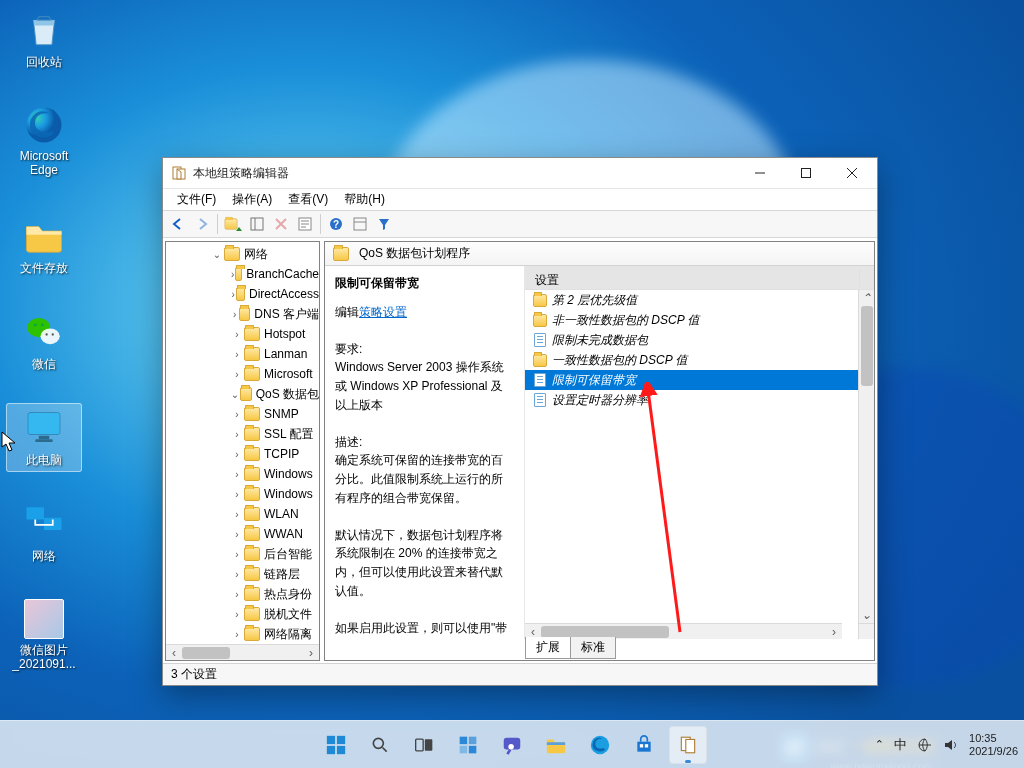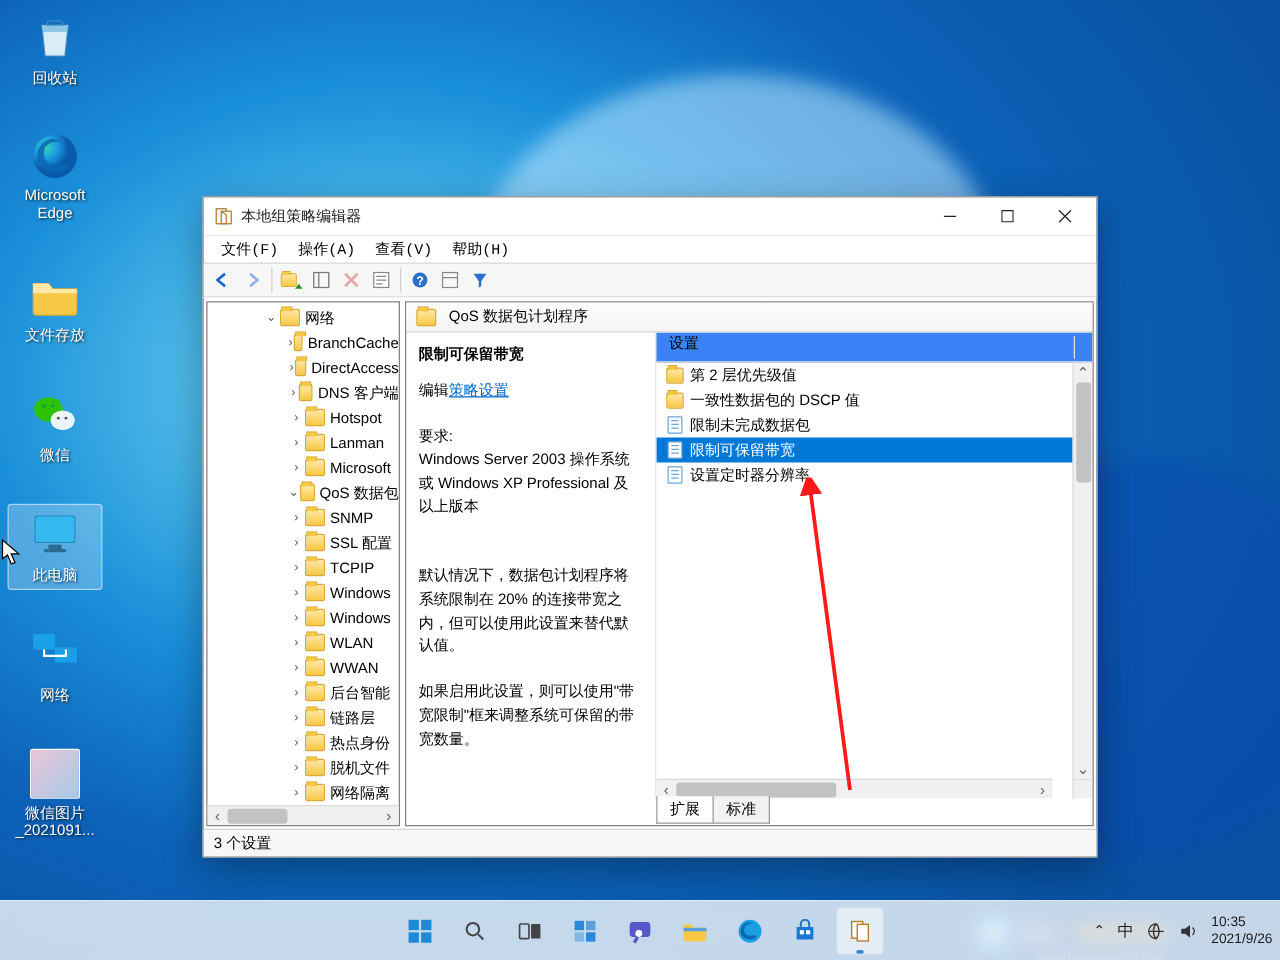--- a/index.html
+++ b/index.html
@@ -48,21 +48,21 @@
   }
   .titlebar {
     height: 30px; display: flex; align-items: center; padding: 0 2px 0 8px;
     font-size: 12px; color: #222;
   }
   .titlebar .ticon { width: 16px; height: 16px; margin-right: 6px; }
   .titlebar .title { flex: 1; }
   .winbtns { display: flex; }
   .winbtn { width: 46px; height: 30px; display: flex; align-items: center; justify-content: center; }
   .menubar { height: 22px; display: flex; align-items: center; padding: 0 6px; border-top:1px solid #e6e6e6;}
-  .menubar span { padding: 2px 8px; font-family: Liberation Mono, monospace; }
+  .menubar span { padding: 2px 8px; }
   .toolbar {
     height: 28px; display: flex; align-items: center; padding: 0 4px;
     border-top: 1px solid #d8d8d8; border-bottom: 1px solid #d8d8d8;
     background: #f7f7f7; gap: 2px;
   }
   .tbtn { width: 22px; height: 22px; display: flex; align-items: center; justify-content: center; color:#1460c4;}
   .tbtn.sep { width: 1px; height: 20px; background: #cfcfcf; margin: 0 2px; }
   .content { flex: 1; display: flex; border-top: 1px solid #fff; overflow: hidden;}
   
   .treewrap { width: 155px; border: 1px solid #828282; margin: 2px 0 2px 2px; overflow: hidden; background:#fff; position:relative;}
@@ -82,23 +82,23 @@
     border-bottom: 1px solid #d3d3d3; display:flex; align-items:center; padding: 0 8px; gap:6px;
   }
   .right-body { flex:1; display:flex; overflow:hidden;}
   .detail {
     width: 200px; padding: 8px 10px; font-size:12px; line-height:1.55;
     border-right: 1px solid #e8e8e8; overflow:hidden;
   }
   .detail .dtitle { font-weight: 700; margin-bottom: 10px; }
   .detail a { color: #0066cc; text-decoration: underline; }
   .listpane { flex:1; display:flex; flex-direction:column; overflow:hidden;}
-  .listhdr { height: 24px; background:#3b82f6; border-bottom: 1px solid #e0e0e0; display:flex; align-items:flex-start; padding-left: 10px; position:relative;}
+  .listhdr { height: 24px; background:#e5e5e5; border-bottom: 1px solid #e0e0e0; display:flex; align-items:flex-end; padding-left: 10px; position:relative;}
   .listhdr::before{content:"";position:absolute;right:14px;top:50%;transform:translateY(-50%);border-left:1px solid #e0e0e0;height:18px;}
-  .list { flex:1; overflow:hidden; position:relative;}
+  .list { flex:1; overflow:hidden; position:relative;font-style:italic;}
   .list-row { height: 20px; display:flex; align-items:center; padding-left: 8px; gap:5px;}
   .list-row.sel { background:#0078d7; color:#fff; }
   .itm-ic { width:14px;height:14px; display:flex;align-items:center;justify-content:center;}
   .itm-folder{ width:16px;height:13px;background:linear-gradient(#ffe9a6,#f7c845);border:1px solid #d9a93a;border-radius:2px;position:relative;}
   .itm-folder::before{content:"";position:absolute;left:0;top:-3px;width:6px;height:3px;background:#f7c845;border-radius:1px 1px 0 0;border:1px solid #d9a93a;border-bottom:none;}
   .itm-doc{ width:12px;height:14px;border:1px solid #6aa6d8;background:#fff;border-radius:1px;position:relative;}
   .itm-doc::before{content:"";position:absolute;left:2px;top:2px;right:2px;height:1px;background:#6aa6d8;box-shadow:0 3px 0 #6aa6d8,0 6px 0 #6aa6d8;}
   .list-vscroll{position:absolute;right:0;top:0;bottom:0;width:16px;background:#f0f0f0;border-left:1px solid #dadada;display:flex;flex-direction:column;}
   .list-vscroll .arr{height:16px;display:flex;align-items:center;justify-content:center;color:#606060;}
   .list-vscroll .trk{flex:1;position:relative;}
@@ -440,47 +440,55 @@
       <div class="right-body">
         <div class="detail">
           <div class="dtitle">限制可保留带宽</div>
           <div>
             <span>编辑</span><a href="#">策略设置</a>
           </div>
           <br>
           <div>要求:</div>
           <div>Windows Server 2003 操作系统或 Windows XP Professional 及以上版本</div>
           <br>
+          <div>描述:</div>
+          <div>确定系统可保留的连接带宽的百分比。此值限制系统上运行的所有程序的组合带宽保留。</div>
           <br>
           <div>默认情况下，数据包计划程序将系统限制在 20% 的连接带宽之内，但可以使用此设置来替代默认值。</div>
           <br>
           <div>如果启用此设置，则可以使用"带宽限制"框来调整系统可保留的带宽数量。</div>
         </div>
         <div class="listpane">
           <div class="listhdr">
               <span>设置</span>
             </div>
           <div class="list" id="settings-list">
             <div class="list-row">
                 <span class="itm-ic">
                   <span class="itm-folder"></span>
                 </span>
                 <span>第 2 层优先级值</span>
               </div>
               <div class="list-row">
                 <span class="itm-ic">
                   <span class="itm-folder"></span>
                 </span>
-                <span>一致性数据包的 DSCP 值</span>
+                <span>非一致性数据包的 DSCP 值</span>
               </div>
               <div class="list-row">
                 <span class="itm-ic">
                   <span class="itm-doc"></span>
                 </span>
                 <span>限制未完成数据包</span>
+              </div>
+              <div class="list-row">
+                <span class="itm-ic">
+                  <span class="itm-folder"></span>
+                </span>
+                <span>一致性数据包的 DSCP 值</span>
               </div>
               <div class="list-row sel">
                 <span class="itm-ic">
                   <span class="itm-doc"></span>
                 </span>
                 <span>限制可保留带宽</span>
               </div>
               <div class="list-row">
                 <span class="itm-ic">
                   <span class="itm-doc"></span>

